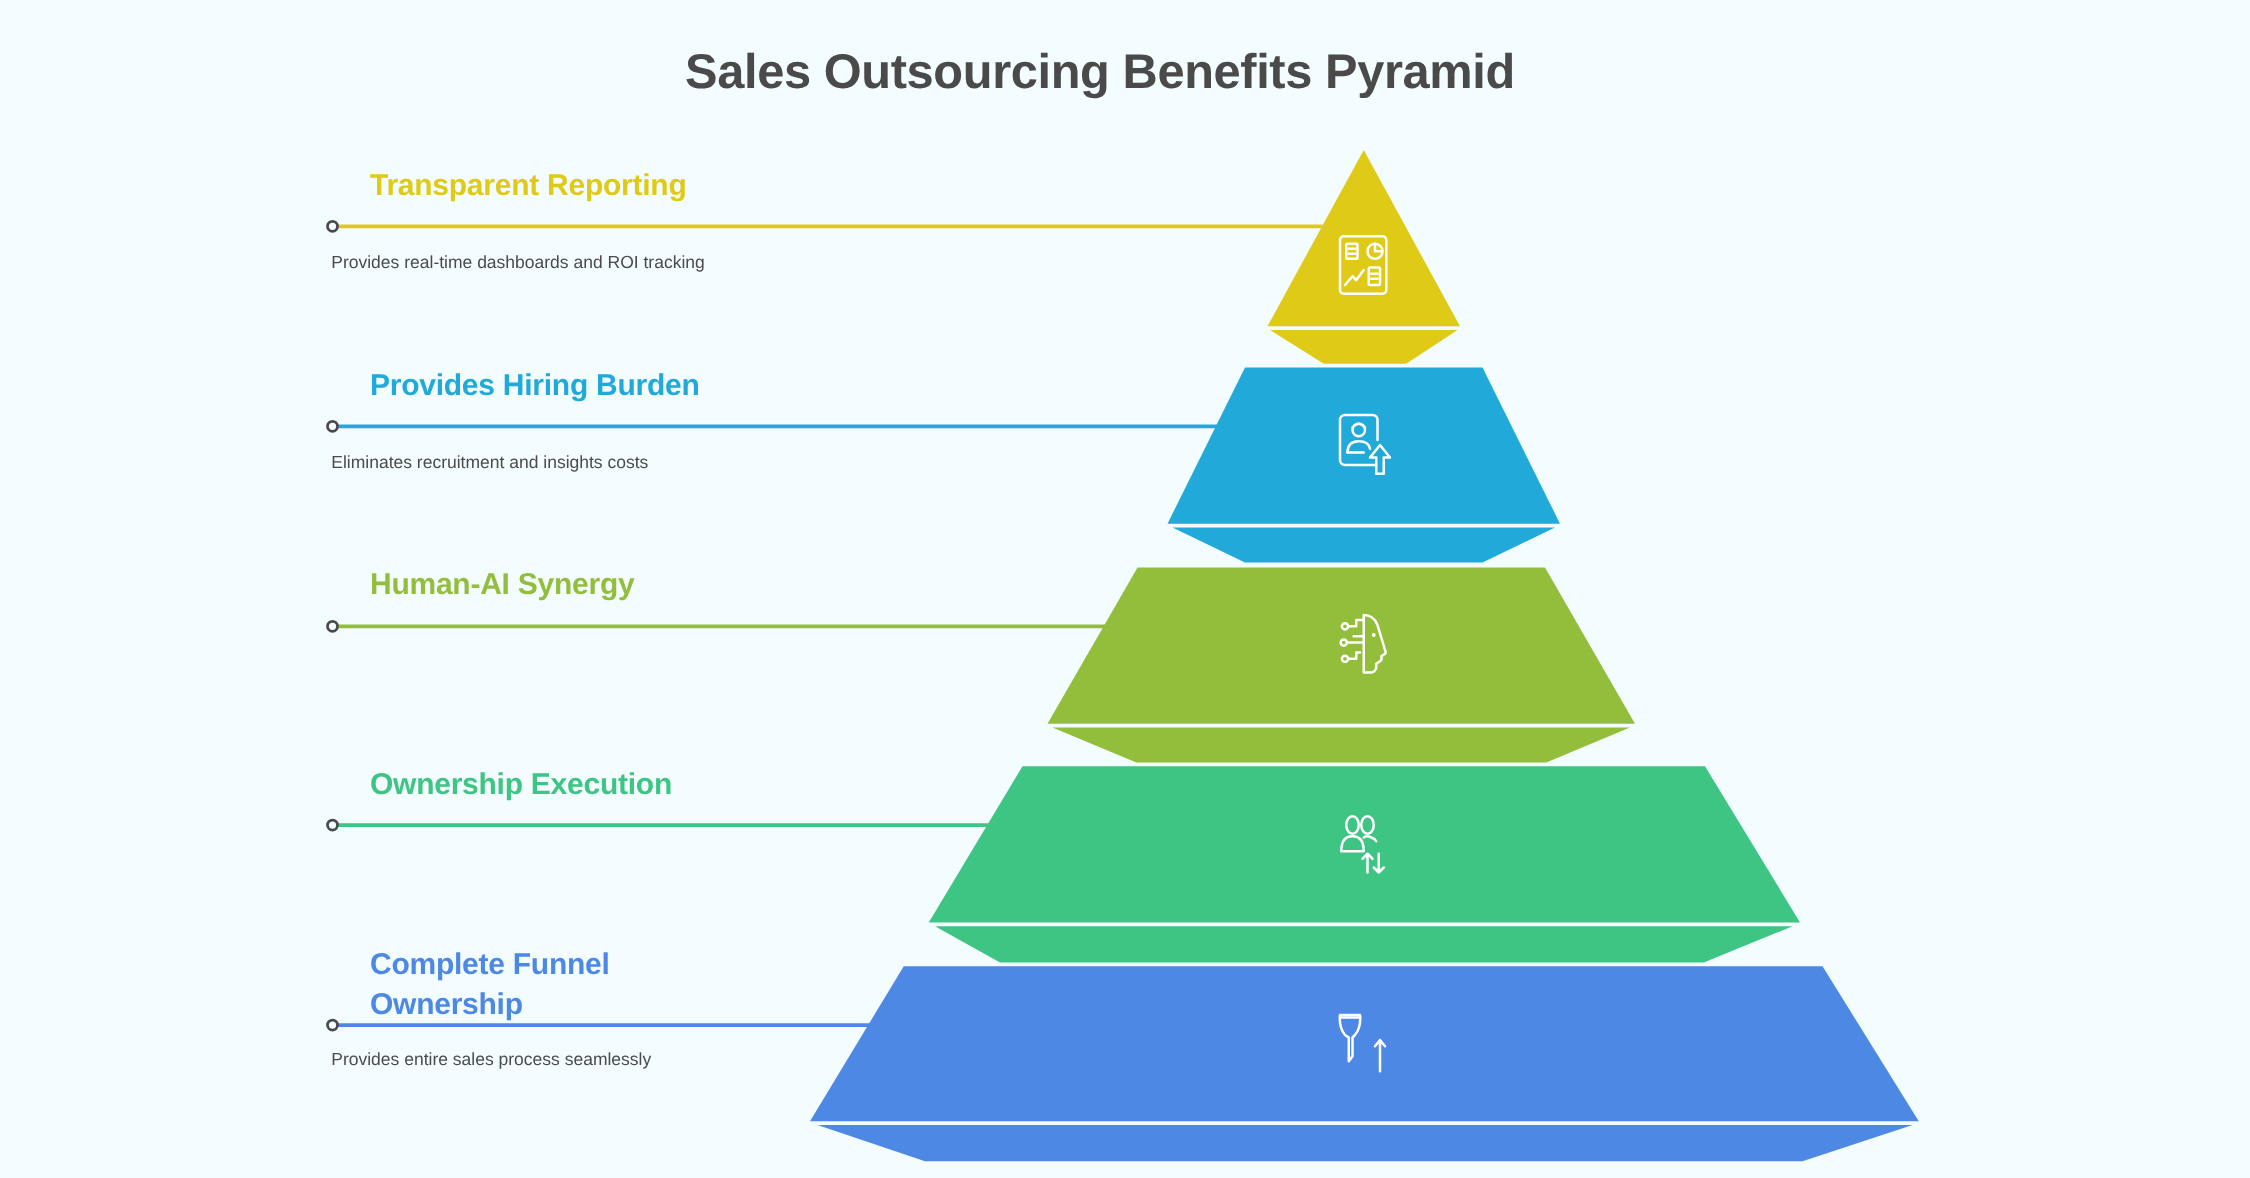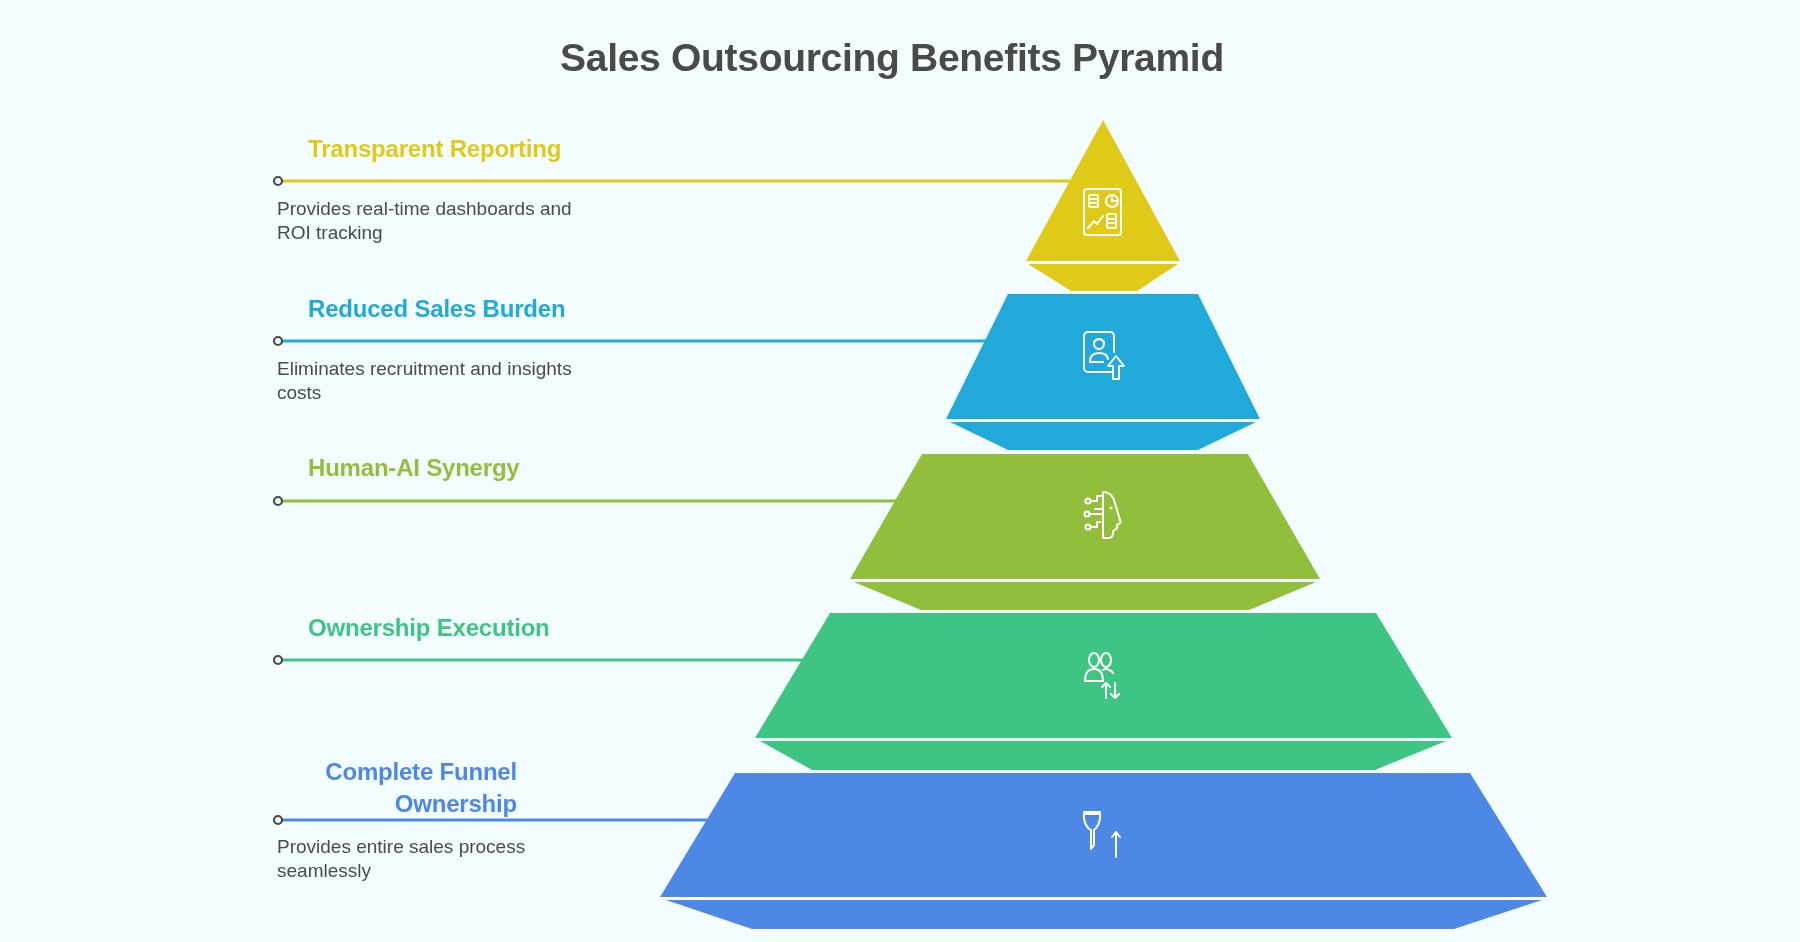--- a/index.html
+++ b/index.html
@@ -2,31 +2,31 @@
 <html><head>
 <meta charset="utf-8">
 <style>
   html, body { margin: 0; padding: 0; }
   body {
     width: 1800px; height: 942px; overflow: hidden;
     background: #F3FCFE;
     font-family: "Liberation Sans", "DejaVu Sans", sans-serif;
     position: relative;
   }
-  #stage { position: absolute; left: 12px; top: 0; width: 1460px; height: 942px; }
+  #stage { position: absolute; left: 0; top: 0; width: 1460px; height: 942px; }
   .title {
     position: absolute; left: 0; width: 1760px; top: 36px;
     text-align: center; font-size: 39px; font-weight: bold; color: #4A4A4A;
     letter-spacing: -0.3px;
   }
   .label-block { position: absolute; left: 265px; width: 340px; }
   .label-heading { font-size: 24px; font-weight: bold; line-height: 32px; letter-spacing: -0.2px; margin-left: 31px; }
   .label-desc {
     position: absolute; left: 265px; width: 330px;
-    font-size: 19px; line-height: 24px; color: #4B4B4B;
+    font-size: 14px; line-height: 24px; color: #4B4B4B;
   }
 </style>
 </head>
 <body>
 
 <div id="stage">
   <div class="title">Sales Outsourcing Benefits Pyramid</div>
 
   <svg width="1800" height="942" viewBox="0 0 1800 942" style="position:absolute;left:0;top:0;">
 
@@ -125,29 +125,29 @@
       <path d="M1104 857 V832 M1100 837 L1104 832 L1108 837"></path>
     </g>
   </svg>
 
   <div class="label-block" style="top:133px;">
     <div class="label-heading" style="color:#DFCB17;">Transparent Reporting</div>
   </div>
   <div class="label-desc" style="top:197px;">Provides real-time dashboards and ROI tracking</div>
 
   <div class="label-block" style="top:293px;">
-    <div class="label-heading" style="color:#21A9D9;">Reduced Sales Burden</div>
+    <div class="label-heading" style="color:#21A9D9;">Provides Hiring Burden</div>
   </div>
   <div class="label-desc" style="top:357px;">Eliminates recruitment and insights costs</div>
 
   <div class="label-block" style="top:452px;">
     <div class="label-heading" style="color:#93BE3B;">Human-AI Synergy</div>
   </div>
 
   <div class="label-block" style="top:612px;">
     <div class="label-heading" style="color:#3EC584;">Ownership Execution</div>
   </div>
 
-  <div class="label-block" style="top:756px; width:240px;text-align:right;">
+  <div class="label-block" style="top:756px; width:240px;">
     <div class="label-heading" style="color:#4E88E5;">Complete Funnel Ownership</div>
   </div>
   <div class="label-desc" style="top:835px; width:300px;">Provides entire sales process seamlessly</div>
 </div>
 
 </body></html>

